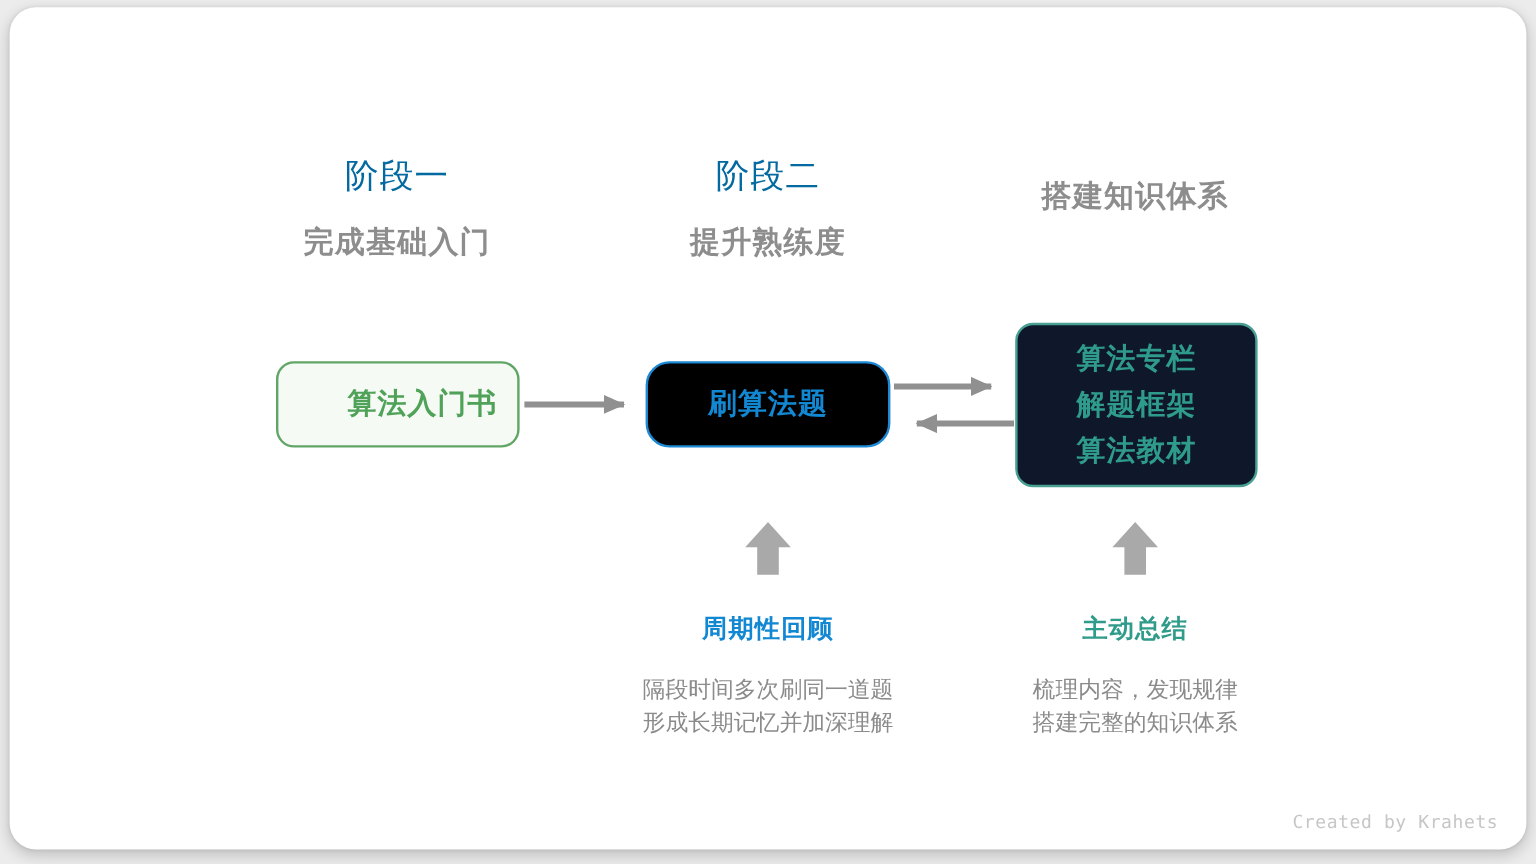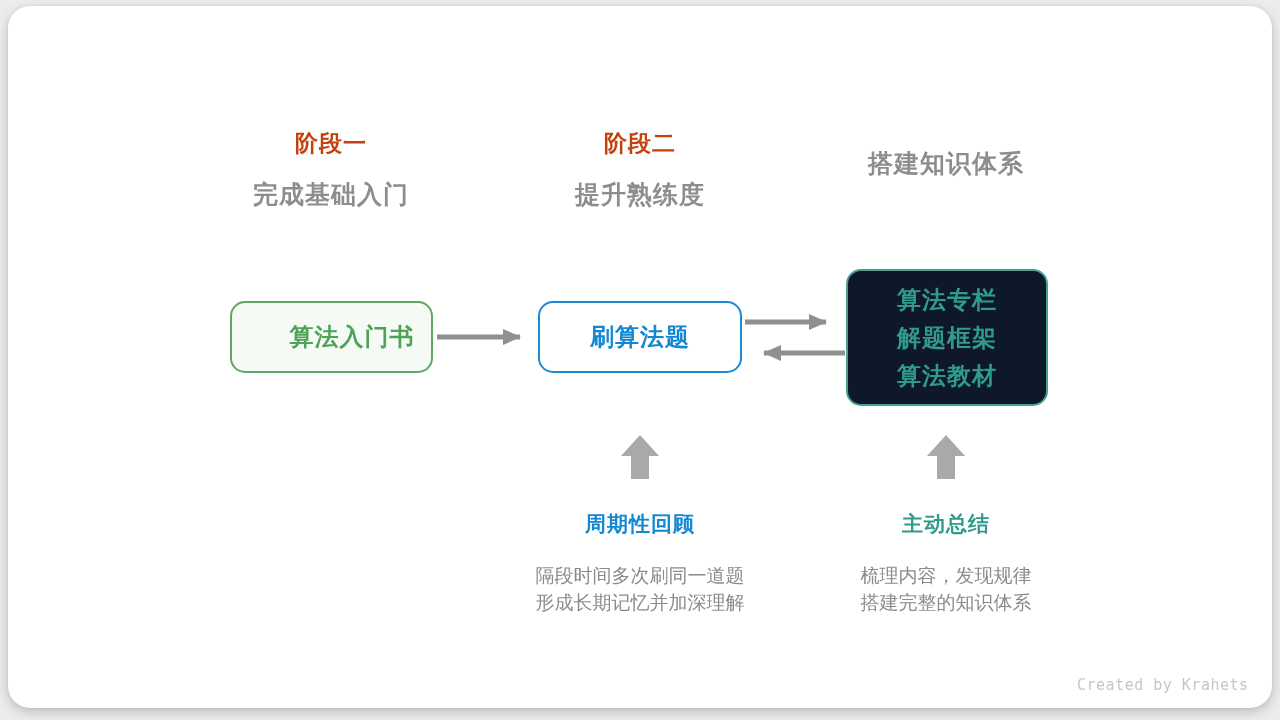--- a/index.html
+++ b/index.html
@@ -24,23 +24,23 @@
     border-radius: 22px;
     box-shadow: 0 4px 12px rgba(0,0,0,0.20), 0 0 3px rgba(0,0,0,0.08);
   }
   .stage {
     position: absolute;
     top: 128px;
     width: 320px;
     text-align: center;
   }
   .stage-label {
-    font-size: 23px;
-    font-weight: 700;
-    color: #c2410c;
+    font-size: 28px;
+    font-weight: 400;
+    color: #0369a1;
     letter-spacing: 1px;
   }
   .stage-subtitle {
     margin-top: 19px;
     font-size: 25px;
     font-weight: 700;
     color: #8d8d8d;
     letter-spacing: 1px;
   }
   .node {
@@ -50,21 +50,21 @@
     border: 2px solid;
     display: flex;
     flex-direction: column;
     align-items: center;
     justify-content: center;
     font-size: 24px;
     font-weight: 700;
     letter-spacing: 1px;
   }
   .node-green  { border-color: #61a666; background: #f5faf5; color: #4fa258; padding-left: 41px; }
-  .node-blue   { border-color: #1d88d3; background: #ffffff; color: #1287d2; }
+  .node-blue   { border-color: #1d88d3; background: #000000; color: #1287d2; border-radius: 20px; }
   .node-teal   { border-color: #47a091; background: #0f172a; color: #2f9b8a; }
   .node .node-line { line-height: 38px; }
   .arrows {
     position: absolute;
     left: 0; top: 0;
     width: 1280px;
     height: 720px;
     pointer-events: none;
   }
   .annotation {

